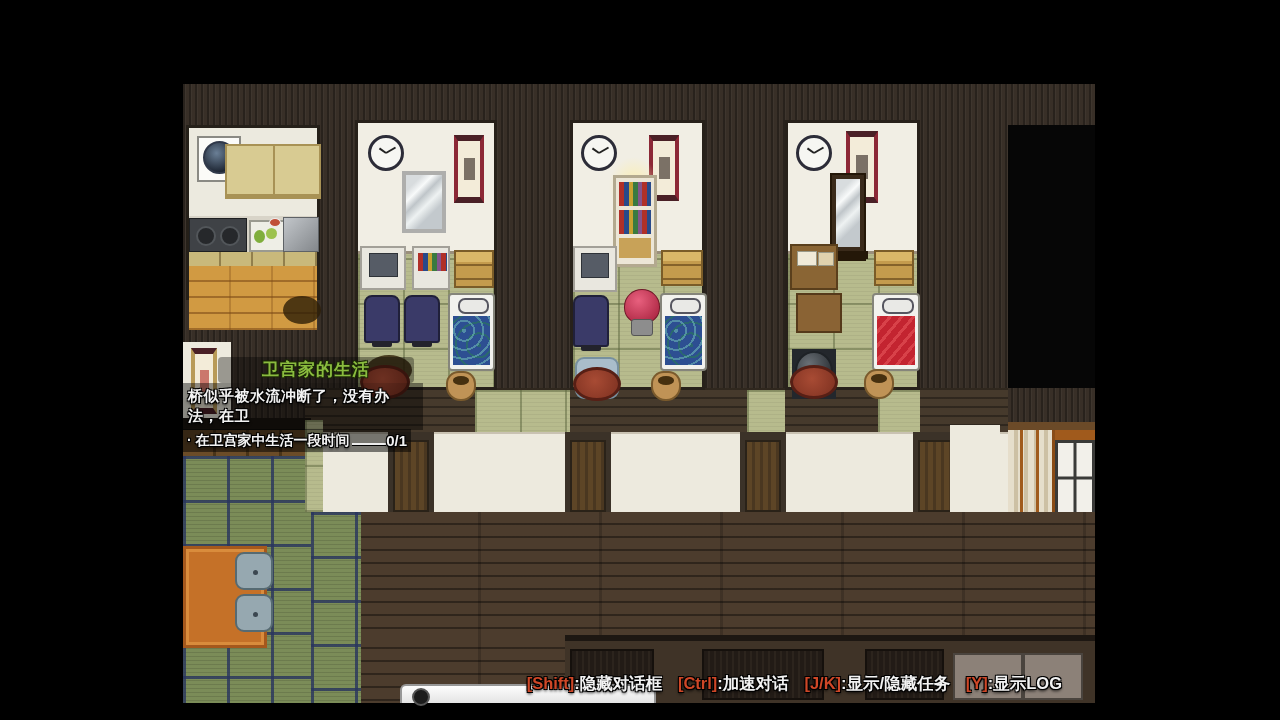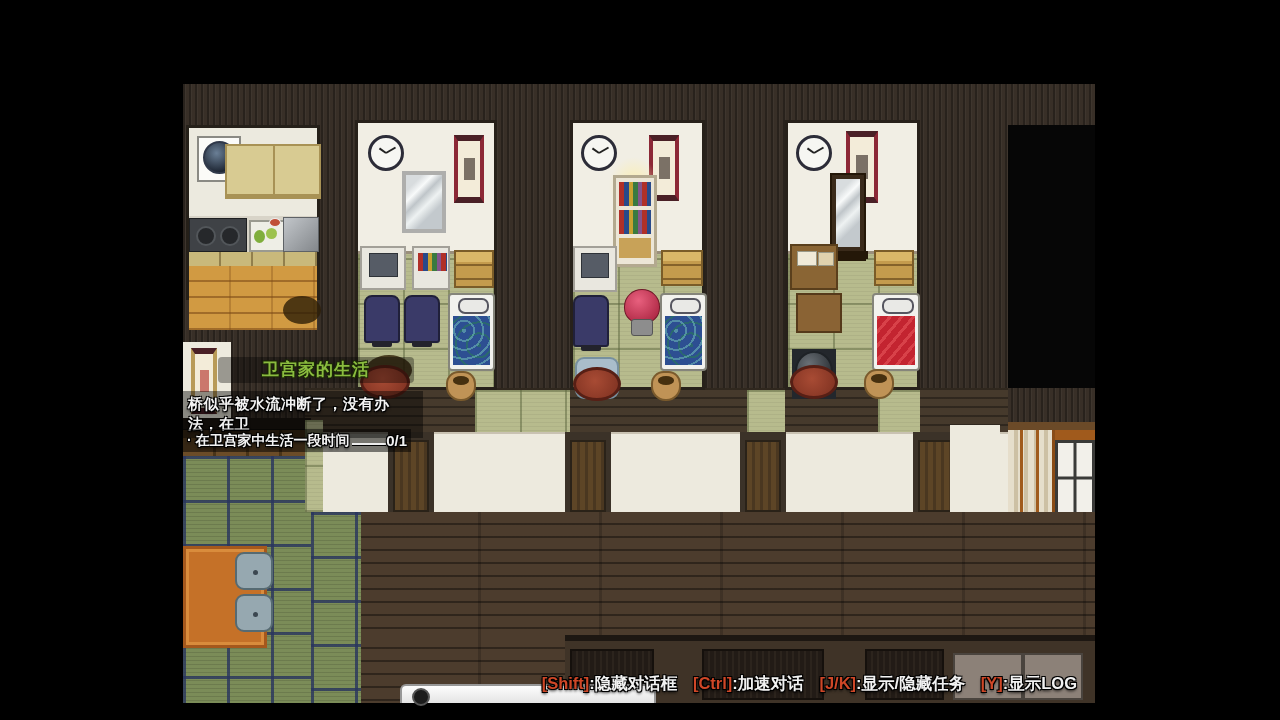--- a/index.html
+++ b/index.html
@@ -257,34 +257,34 @@
       <div class="abs table-round" style="left:2px;top:242px;width:48px;height:34px;"></div>
       <div class="abs pot" style="left:76px;top:246px;width:30px;height:30px;"></div>
     </div>
 
   </div>
 
   <div class="abs" style="left:183px;top:356px;width:242px;">
     <div class="abs" style="left:35px;top:1px;width:196px;height:26px;background:rgba(0,0,0,.35);border-radius:4px;text-align:center;line-height:26px;">
       <span class="quest-title" style="font-weight:bold;">卫宫家的生活</span>
     </div>
-    <div class="abs outline" style="left:0;top:27px;width:230px;background:rgba(0,0,0,.42);padding:3px 5px 4px 5px;font-size:15px;line-height:20px;letter-spacing:.5px;margin-top:8px;">
+    <div class="abs outline" style="left:0;top:27px;width:230px;background:rgba(0,0,0,.42);padding:3px 5px 4px 5px;font-size:15px;line-height:20px;letter-spacing:.5px;">
       <div>桥似乎被水流冲断了，没有办法，在卫</div>
     </div>
     <div class="abs" style="left:0;top:73px;width:228px;height:23px;background:rgba(0,0,0,.5);display:flex;align-items:center;padding:0 4px;box-sizing:border-box;">
       <span class="outline" style="font-size:14px;">· 在卫宫家中生活一段时间</span>
       <span class="leader" style="width:34px;margin:6px 0 0 2px;"></span>
       <span class="outline" style="font-size:15px;margin-left:auto;">0/1</span>
     </div>
   </div>
 
   <div class="abs" style="left:400px;top:684px;width:256px;height:19px;background:linear-gradient(#fdfdfd,#e4e4e4);border:2px solid #979797;border-bottom:none;border-radius:6px 6px 0 0;box-sizing:border-box;">
     <div class="abs" style="left:10px;top:2px;width:14px;height:14px;border-radius:50%;background:#1c1c1c;border:2px solid #555;"></div>
   </div>
 
-  <div class="abs hotbar outline" style="right:203px;top:673px;">
+  <div class="abs hotbar outline" style="right:218px;top:673px;">
     <span class="grp" style="margin-left:0;"><span class="hk-key">[Shift]</span><span>:隐藏对话框</span></span>
     <span class="grp"><span class="hk-key">[Ctrl]</span><span>:加速对话</span></span>
     <span class="grp"><span class="hk-key">[J/K]</span><span>:显示/隐藏任务</span></span>
     <span class="grp"><span class="hk-key">[Y]</span><span>:显示LOG</span></span>
   </div>
 
 </div>
 
 </body></html>

